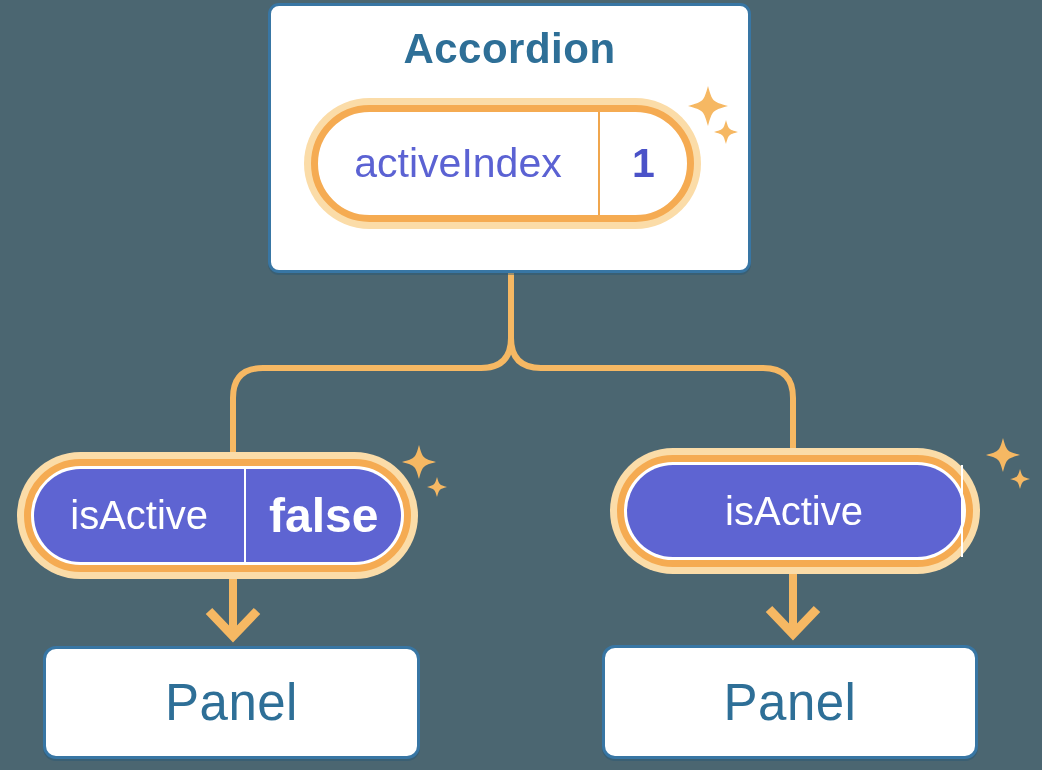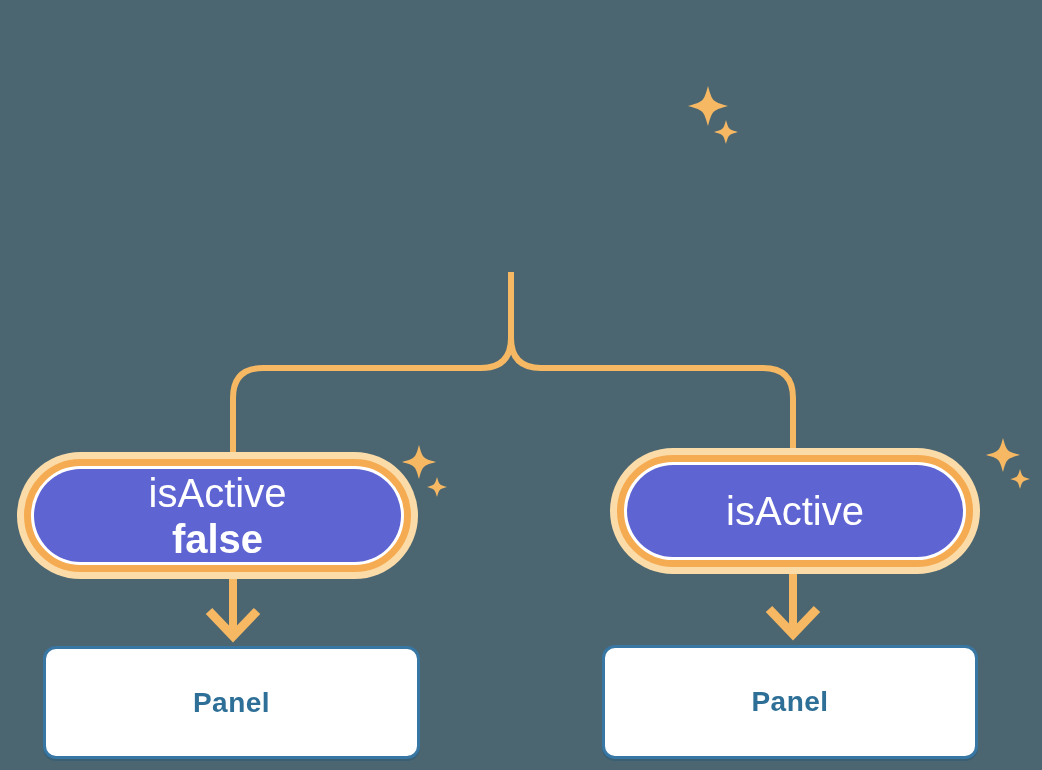--- a/index.html
+++ b/index.html
@@ -41,51 +41,59 @@
   .state-value{flex:1;font-size:41px;font-weight:700;color:var(--purple-dark);}
 
   
   .prop-pill{padding:3px;display:block;}
   .prop-pill-left{left:24px;top:459px;width:387px;height:113px;}
   .prop-pill-right{left:617px;top:455px;width:356px;height:112px;}
   .prop-inner{
     background:var(--purple);border-radius:999px;
     width:100%;height:100%;display:flex;align-items:stretch;
     box-sizing:border-box;
-    flex-direction:column;
   }
   .prop-inner .cell{display:flex;align-items:center;justify-content:center;}
   .prop-name{flex:1.36;font-size:40px;color:#fff;}
   .prop-divider{width:2px;background:#fff;}
-  .prop-value{flex:1;font-size:40px;font-weight:700;color:#fff;}
+  .prop-value{flex:1;font-size:48px;font-weight:700;color:#fff;}
 
   .panel-box{display:flex;align-items:center;justify-content:center;border-radius:13px;}
   .panel-box-left{left:43px;top:646px;width:377px;height:113px;}
   .panel-box-right{left:602px;top:645px;width:376px;height:114px;}
-  .panel-title{font-size:28px;font-weight:700;color:var(--heading);letter-spacing:.5px;}
+  .panel-title{font-size:51px;font-weight:400;color:var(--heading);letter-spacing:.5px;}
 
   .tree-line{fill:none;stroke:var(--line);stroke-width:6;}
   .arrow-shaft{fill:none;stroke:var(--line);stroke-width:8;}
   .arrow-head{fill:none;stroke:var(--line);stroke-width:9;stroke-linejoin:miter;}
   .sparkle{fill:var(--line);}
 </style>
 </head>
 <body>
 
 <div class="stage">
 
   <svg class="layer bg-layer" viewBox="0 0 1042 770">
     <path class="tree-line" d="M511 272 L511 338 Q511 368 481 368 L263 368 Q233 368 233 398 L233 520"></path>
     <path class="tree-line" d="M511 272 L511 338 Q511 368 541 368 L763 368 Q793 368 793 398 L793 517"></path>
     <path class="arrow-shaft" d="M233 520 L233 632"></path>
     <path class="arrow-head" d="M209 611 L233 636 L257 611"></path>
     <path class="arrow-shaft" d="M793 517 L793 630"></path>
     <path class="arrow-head" d="M769 609 L793 634 L817 609"></path>
   </svg>
 
+  <div class="component-box accordion-box">
+    <div class="box-title">Accordion</div>
+
+    <div class="pill state-pill">
+      <div class="cell state-name">activeIndex</div>
+      <div class="state-divider"></div>
+      <div class="cell state-value">1</div>
+    </div>
+  </div>
 
   <div class="pill prop-pill prop-pill-left">
     <div class="prop-inner">
       <div class="cell prop-name">isActive</div>
       <div class="prop-divider"></div>
       <div class="cell prop-value">false</div>
     </div>
   </div>
 
   <div class="pill prop-pill prop-pill-right">

